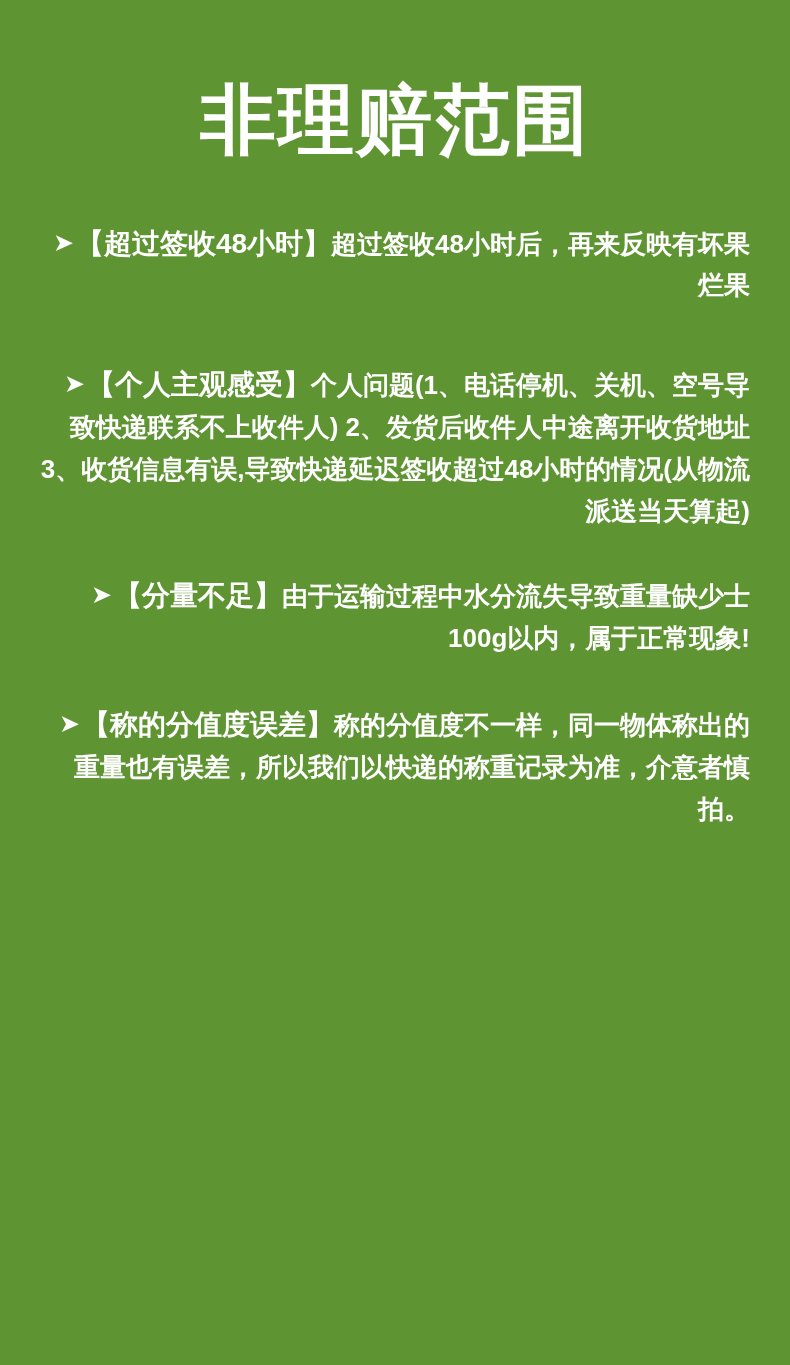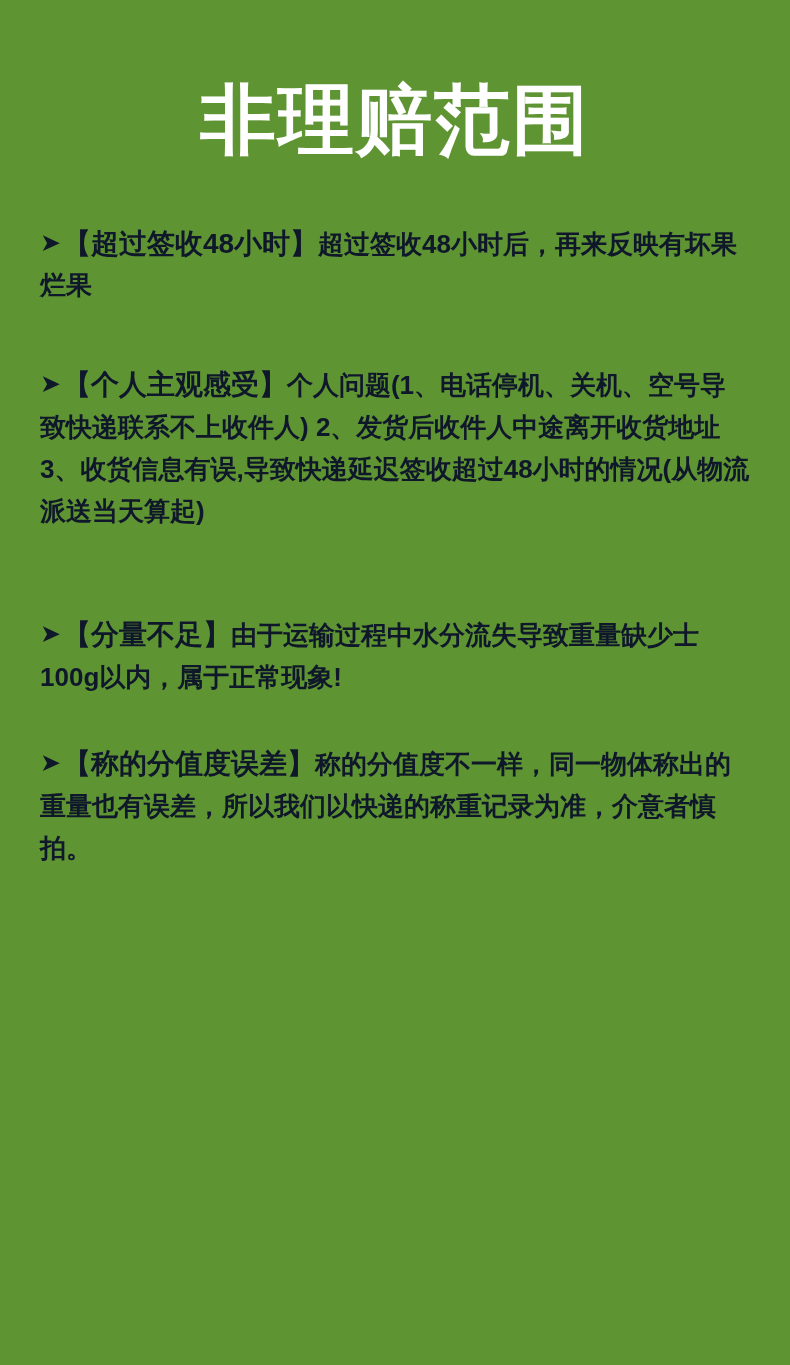--- a/index.html
+++ b/index.html
@@ -35,40 +35,41 @@
   }
   .section {
     display: block;
     margin-bottom: 44px;
     padding: 0 6px;
   }
   .section .line {
     font-size: 27px;
     font-weight: bold;
     line-height: 1.55;
-    color: #0f172a;
+    color: #ffffff;
     text-indent: 0;
+    text-align: right;
   }
   .arrow {
     display: inline-block;
     margin-right: 2px;
     font-size: 25px;
     line-height: 1;
     transform: translateY(-2px);
   }
   .heading {
     font-weight: bold;
     font-size: 28px;
   }
   .body-text {
     font-weight: bold;
     font-size: 26px;
   }
   .sec-1 { margin-bottom: 56px; }
-  .sec-2 { margin-bottom: 80px; }
+  .sec-2 { margin-bottom: 41px; }
   .sec-3 { }
   .sec-4 { margin-bottom: 28px; }
 
   .footer-note {
     margin-top: 18px;
     padding: 0 18px;
     font-size: 26px;
     font-weight: bold;
     line-height: 1.78;
     color: #f2ecc6;

